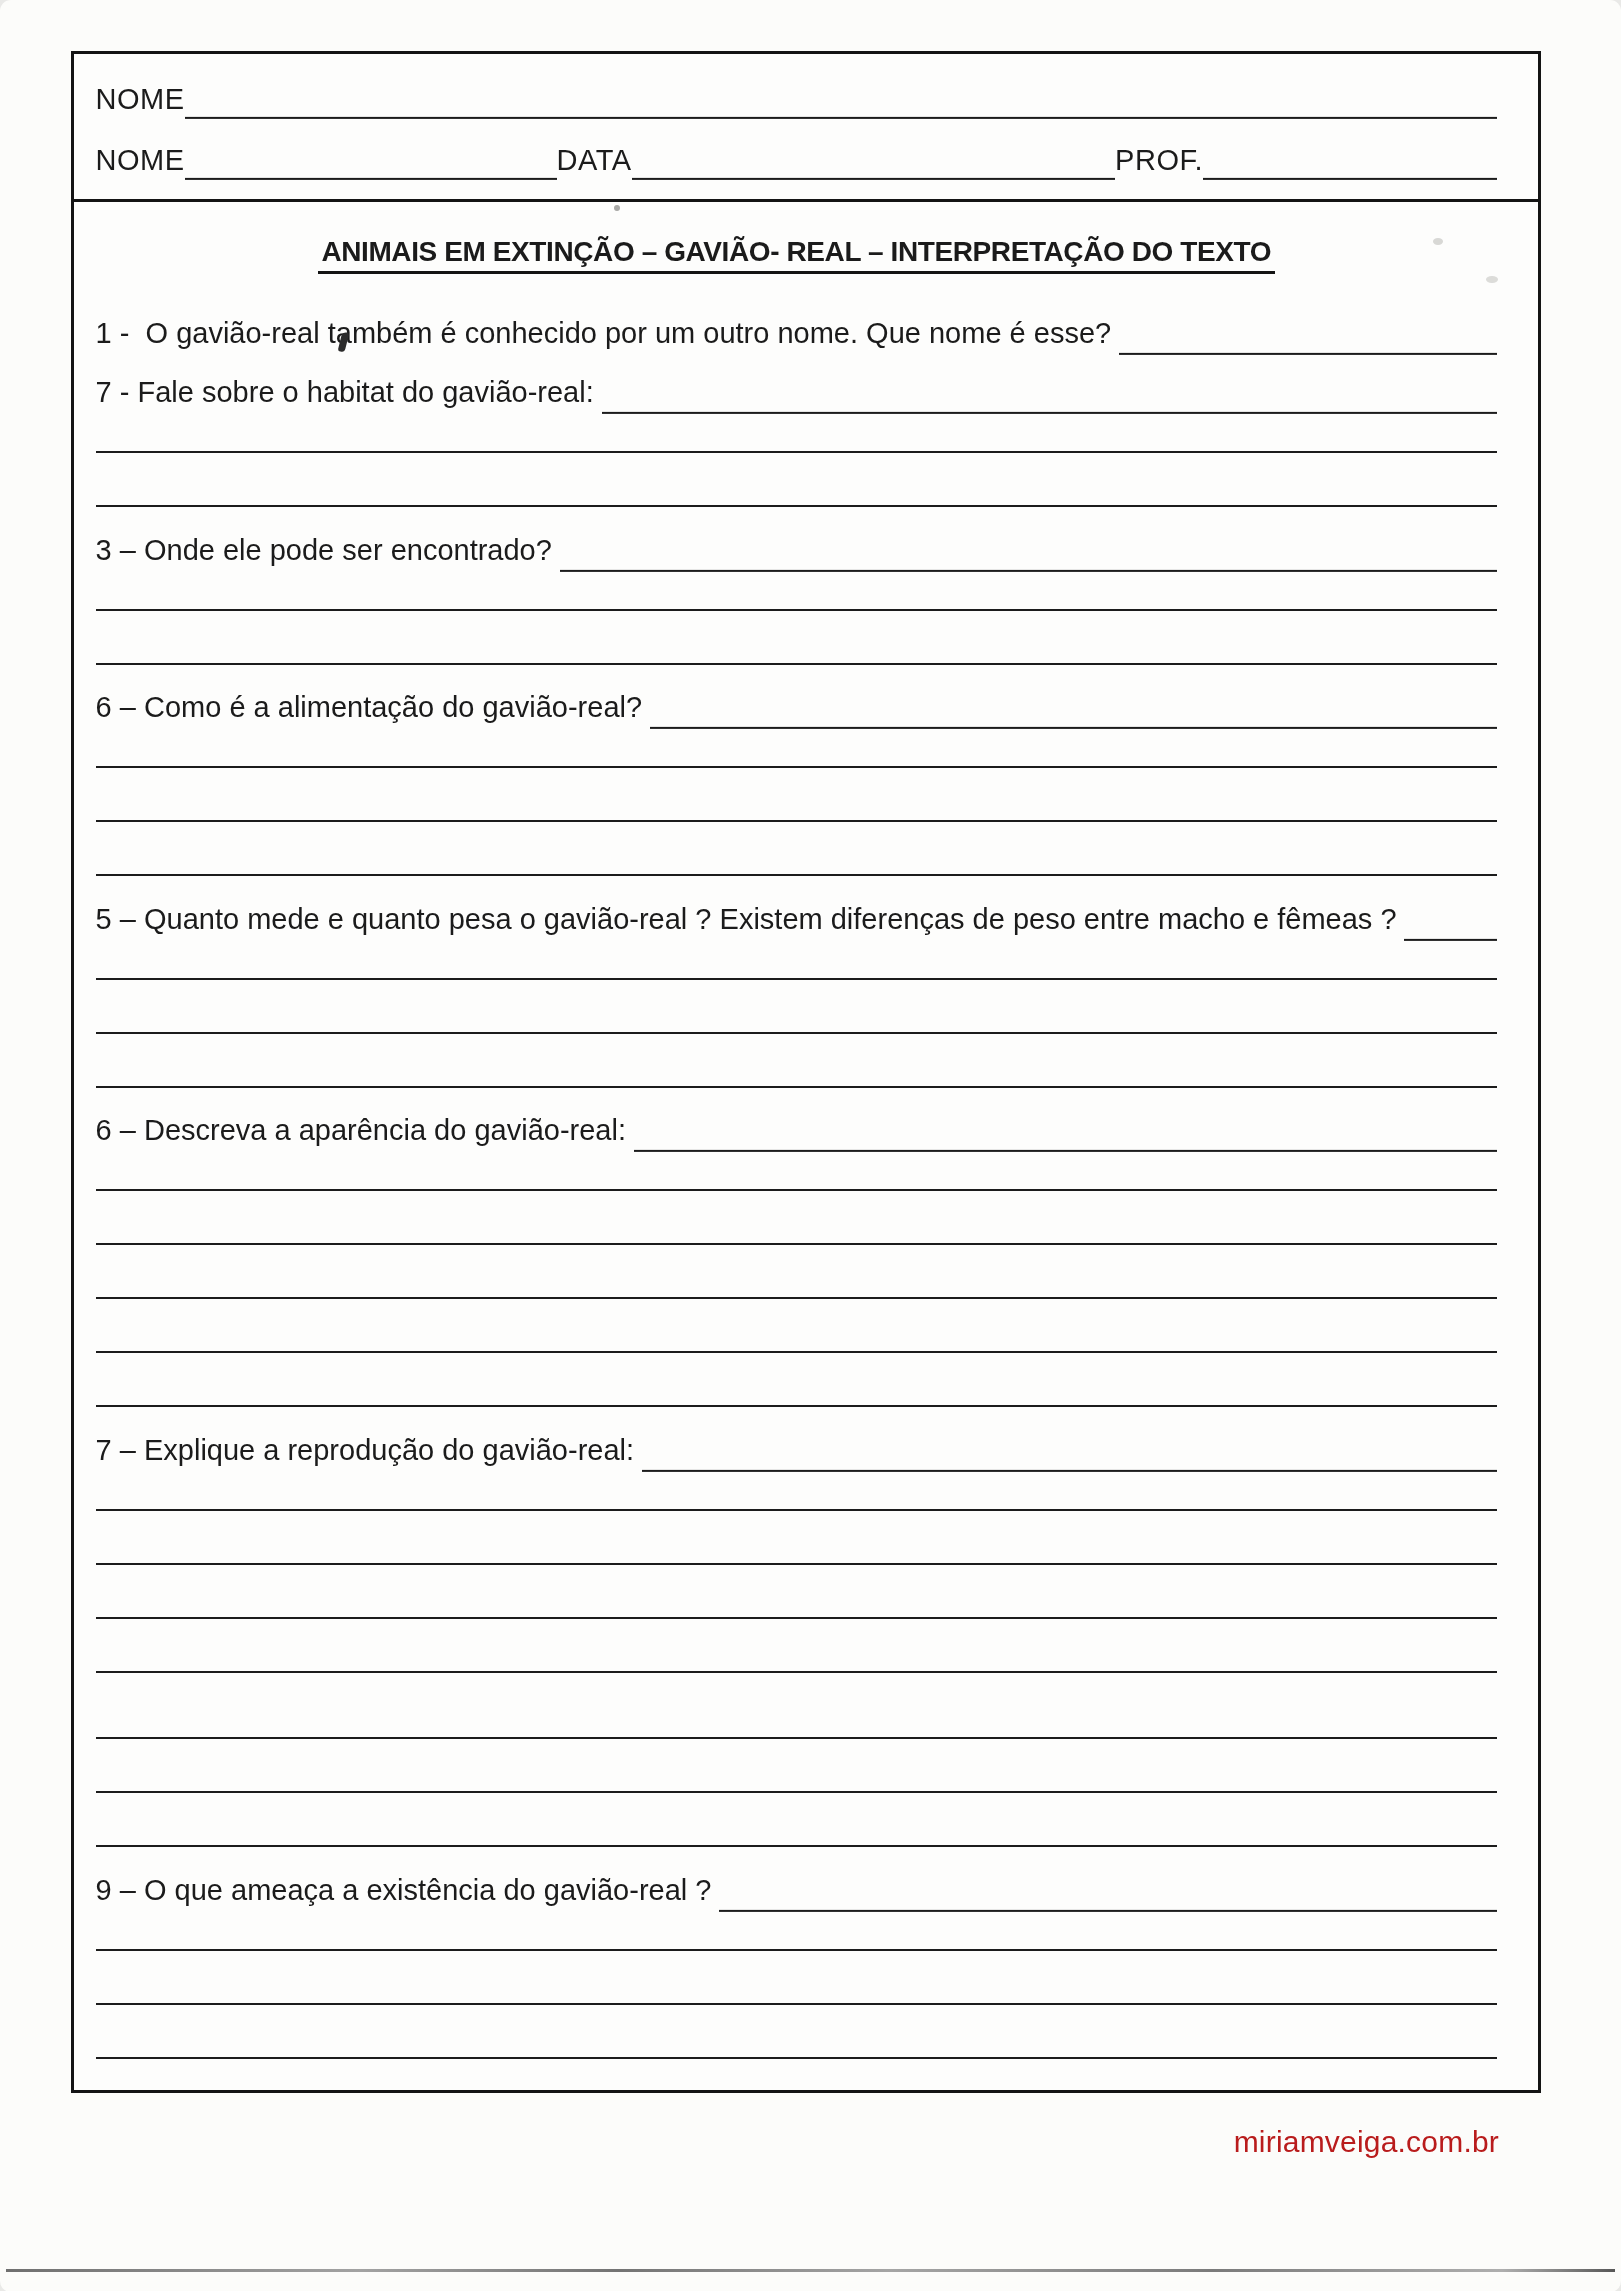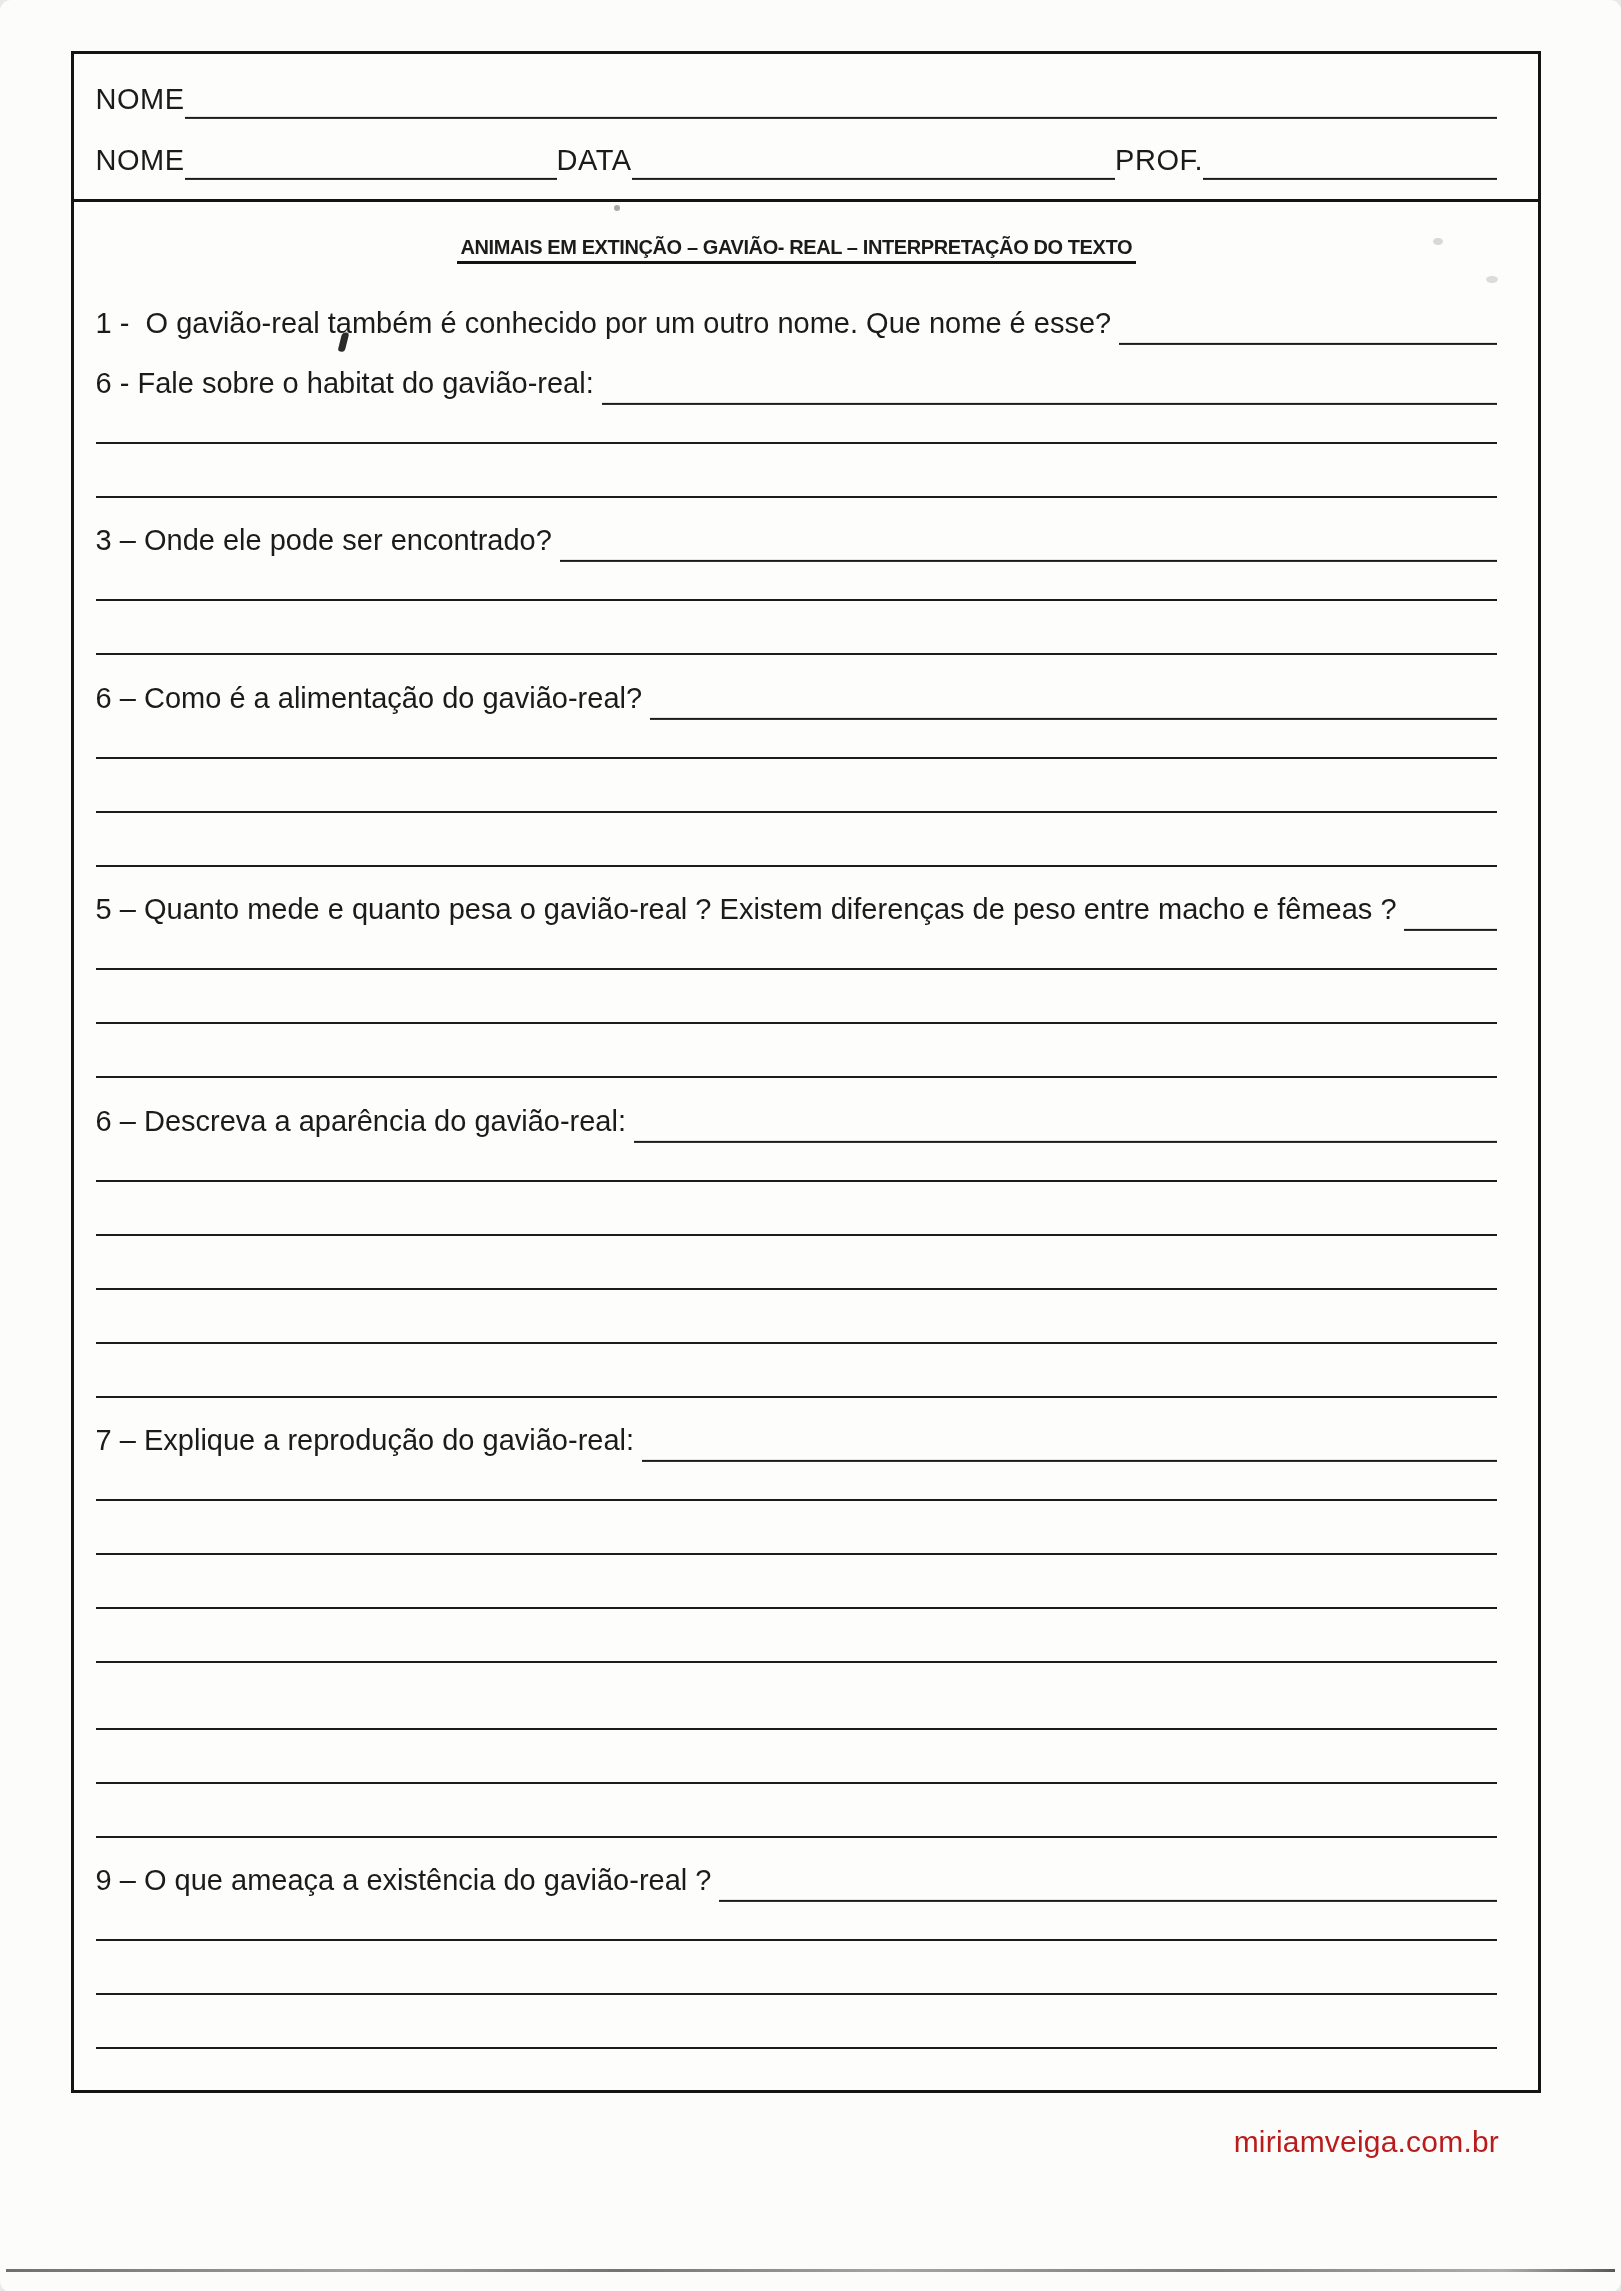--- a/index.html
+++ b/index.html
@@ -23,21 +23,21 @@
   .h-row + .h-row{margin-top:27.4px;}
   .h-label{font-size:29px;line-height:1;letter-spacing:0.5px;white-space:pre;}
   .fill-line{border-bottom:2.9px solid #1c1c1c;transform:translateY(4.9px);height:0;align-self:flex-end;}
   .grow{flex:1 1 auto;}
   .line-turma{width:372px;}
   .line-prof{width:294px;}
   
   .sheet-body{padding:0 41px 0 21.6px;}
   .title-wrap{text-align:center;margin-top:33px;margin-bottom:39px;}
   .doc-title{
-    display:inline-block;font-size:20px;font-weight:bold;letter-spacing:-0.4px;
+    display:inline-block;font-size:28px;font-weight:bold;letter-spacing:-0.4px;
     line-height:1.2;border-bottom:3.9px solid #141414;padding:0 3.9px 2px 3.9px;white-space:pre;
   }
   .question{margin-top:22.5px;}
   .q-row{display:flex;align-items:flex-end;height:37px;}
   .q-text{font-size:29px;line-height:1.1;white-space:pre;}
   .q-line{flex:1 1 59px;min-width:59px;margin-left:7.8px;border-bottom:2.9px solid #1c1c1c;transform:translateY(4.9px);height:0;align-self:flex-end;}
   .blank-line{height:52px;border-bottom:2.9px solid #1c1c1c;}
   .q-blanks .blank-line:first-child{height:42px;}
   
   .ink-mark{
@@ -85,21 +85,21 @@
   <div class="question">
     <div class="q-row">
       <span class="q-text">1 -  O gavião-real também é conhecido por um outro nome. Que nome é esse?</span>
       <span class="q-line"></span>
     </div>
     <div class="q-blanks"></div>
   </div>
 
   <div class="question">
     <div class="q-row">
-      <span class="q-text">6 - Fale sobre o habitat do gavião-real:</span>
+      <span class="q-text">7 - Fale sobre o habitat do gavião-real:</span>
       <span class="q-line"></span>
     </div>
     <div class="q-blanks">
               <div class="blank-line"></div>
               <div class="blank-line"></div>
             </div>
   </div>
 
   <div class="question">
     <div class="q-row">

